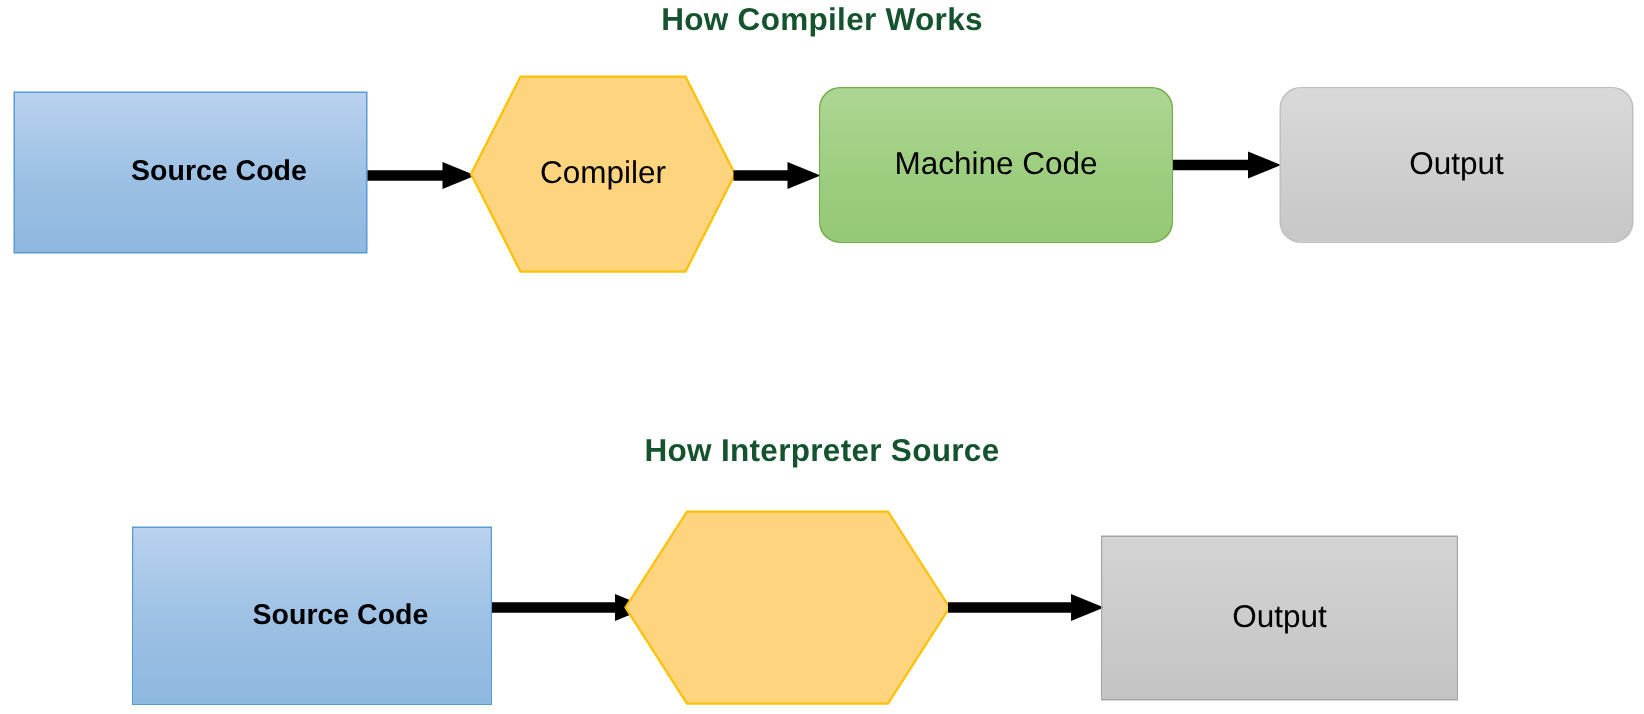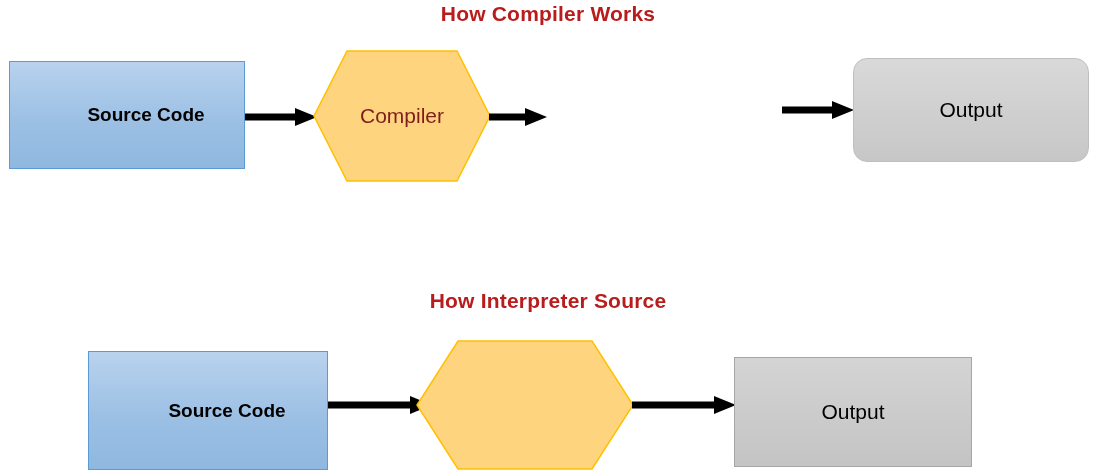--- a/index.html
+++ b/index.html
@@ -19,21 +19,21 @@
     position: absolute;
     left: 0;
     top: 0;
     width: 1096px;
     height: 476px;
   }
 
   .section-title {
     position: absolute;
     text-align: center;
-    color: #b91c1c;
+    color: #14532d;
     font-weight: bold;
     font-size: 21px;
     letter-spacing: 0.2px;
     white-space: nowrap;
     font-family: "Liberation Sans", "DejaVu Sans", sans-serif;
   }
 
   
   .node {
     position: absolute;
@@ -84,21 +84,21 @@
   .hex-wrap svg { display: block; }
   .hex-text {
     position: absolute;
     left: 0;
     top: 0;
     width: 100%;
     height: 100%;
     display: flex;
     align-items: center;
     justify-content: center;
-    color: #7f1d1d;
+    color: #000000;
     font-size: 21px;
     font-family: "Liberation Sans", "DejaVu Sans", sans-serif;
   }
 
   
   .arrow {
     position: absolute;
   }
   .arrow svg { display: block; overflow: visible; }
 </style>
@@ -127,20 +127,23 @@
     <div class="hex-text">Compiler</div>
   </div>
 
   <div class="arrow" style="left:489px; top:107px; width:58px; height:20px;">
     <svg width="58" height="20" viewBox="0 0 58 20">
       <line x1="0" y1="10" x2="40" y2="10" stroke="#000000" stroke-width="7"></line>
       <polygon points="36,1 58,10 36,19" fill="#000000"></polygon>
     </svg>
   </div>
 
+  <div class="node shape-round-green" style="left:546px; top:58px; width:236px; height:104px;">
+    <span class="node-label normal-label">Machine Code</span>
+  </div>
 
   <div class="arrow" style="left:782px; top:100px; width:72px; height:20px;">
     <svg width="72" height="20" viewBox="0 0 72 20">
       <line x1="0" y1="10" x2="54" y2="10" stroke="#000000" stroke-width="7"></line>
       <polygon points="50,1 72,10 50,19" fill="#000000"></polygon>
     </svg>
   </div>
 
   <div class="node shape-round-gray" style="left:853px; top:58px; width:236px; height:104px;">
     <span class="node-label normal-label">Output</span>

